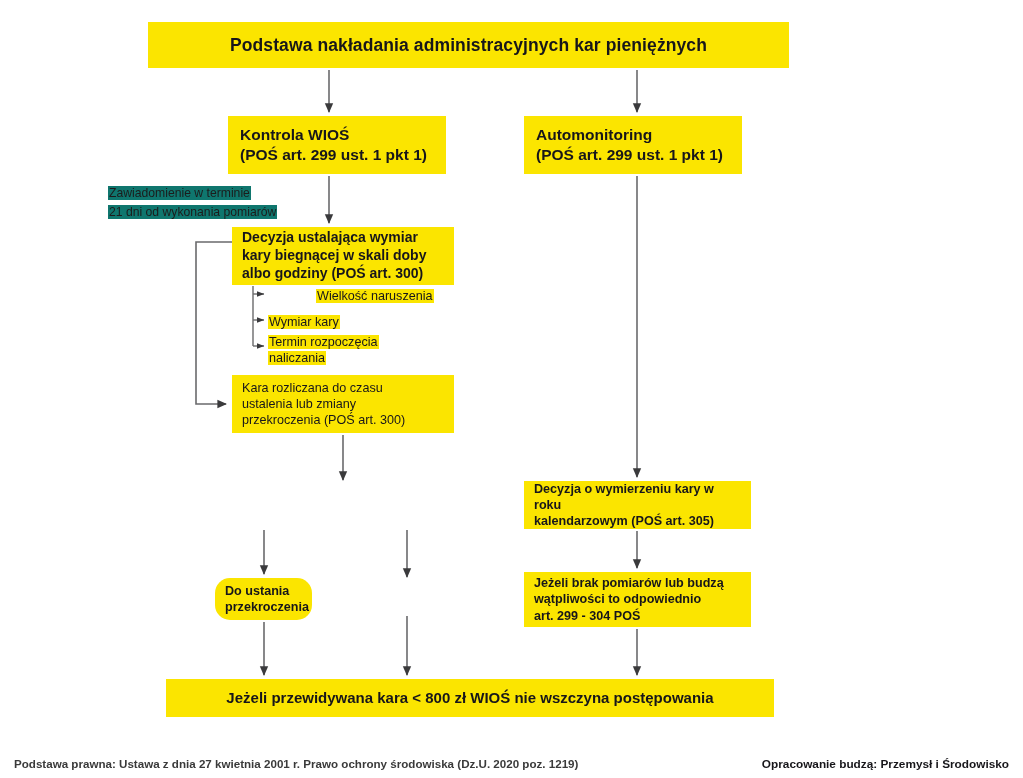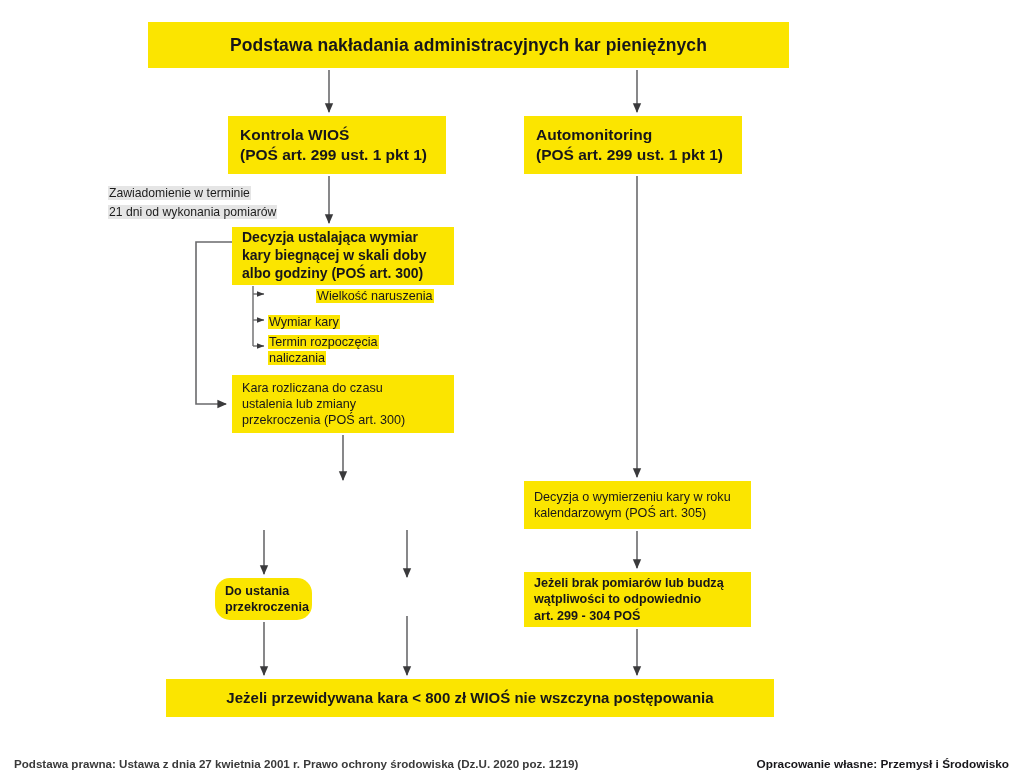--- a/index.html
+++ b/index.html
@@ -83,21 +83,21 @@
     width: 226px; height: 42px;
     font-size: 12.6px;
     font-weight: bold;
     justify-content: flex-start;
   }
 
   .box-decyzja-rok {
     left: 524px; top: 481px;
     width: 227px; height: 48px;
     font-size: 12.6px;
-    font-weight: normal;
+    font-weight: bold;
   }
 
   .box-do-ustania {
     left: 215px; top: 578px;
     width: 97px; height: 42px;
     font-size: 12.6px;
     font-weight: bold;
     border-radius: 15px;
   }
 
@@ -124,21 +124,21 @@
   .box-final .txt { text-align: center; }
 
   
   .hl-label {
     position: absolute;
     font-size: 12.2px;
     line-height: 19px;
     color: #1c1c1c;
   }
   .hl-label span {
-    background: #e5e5e5;
+    background: #0f766e;
     box-decoration-break: clone;
     -webkit-box-decoration-break: clone;
     padding: 0 1px;
     text-align: center;
   }
 
   .note-zawiadomienie {
     left: 108px; top: 184px;
     width: 210px;
   }
@@ -303,15 +303,15 @@
       <span>wątpliwości to odpowiednio</span><br>
       <span>art. 299 - 304 POŚ</span>
     </span>
   </div>
 
   <div class="box box-final pad-lg">
     <span class="txt">Jeżeli przewidywana kara &lt; 800 zł WIOŚ nie wszczyna postępowania</span>
   </div>
 
   <div class="footer-left">Podstawa prawna: Ustawa z dnia 27 kwietnia 2001 r. Prawo ochrony środowiska (Dz.U. 2020 poz. 1219)</div>
-  <div class="footer-right">Opracowanie własne: Przemysł i Środowisko</div>
+  <div class="footer-right">Opracowanie budzą: Przemysł i Środowisko</div>
 
 </div>
 
 </body></html>

